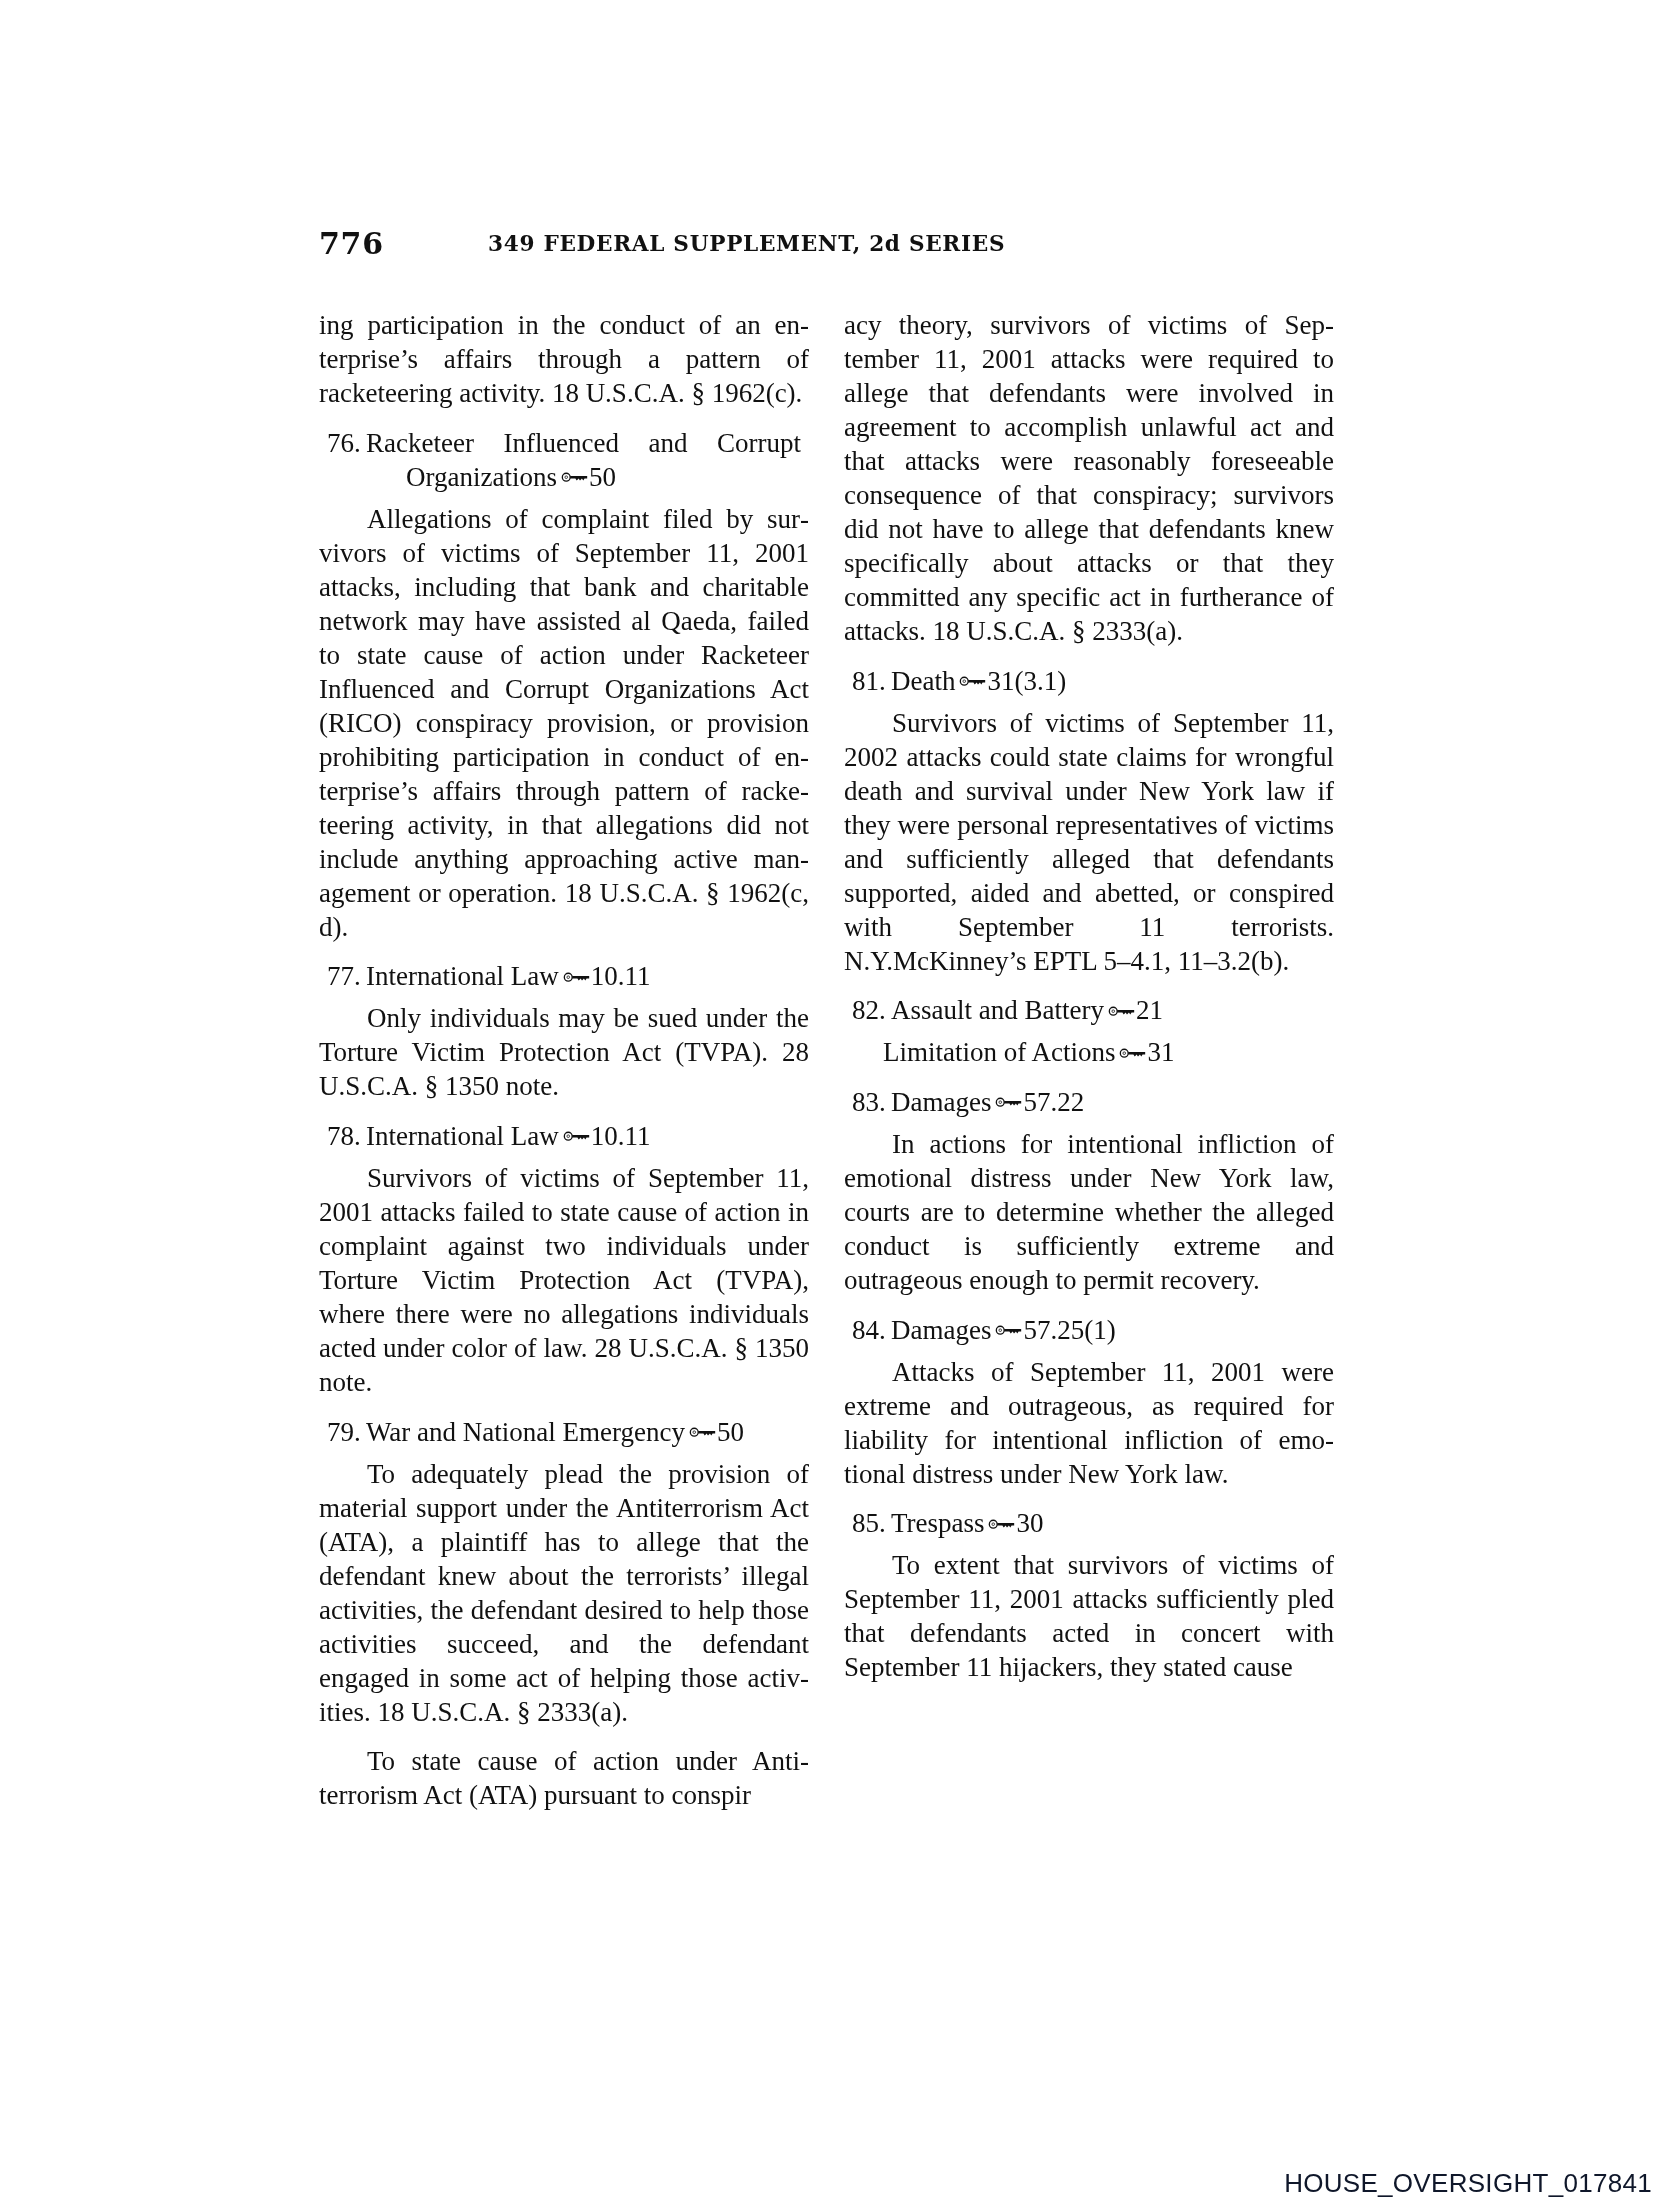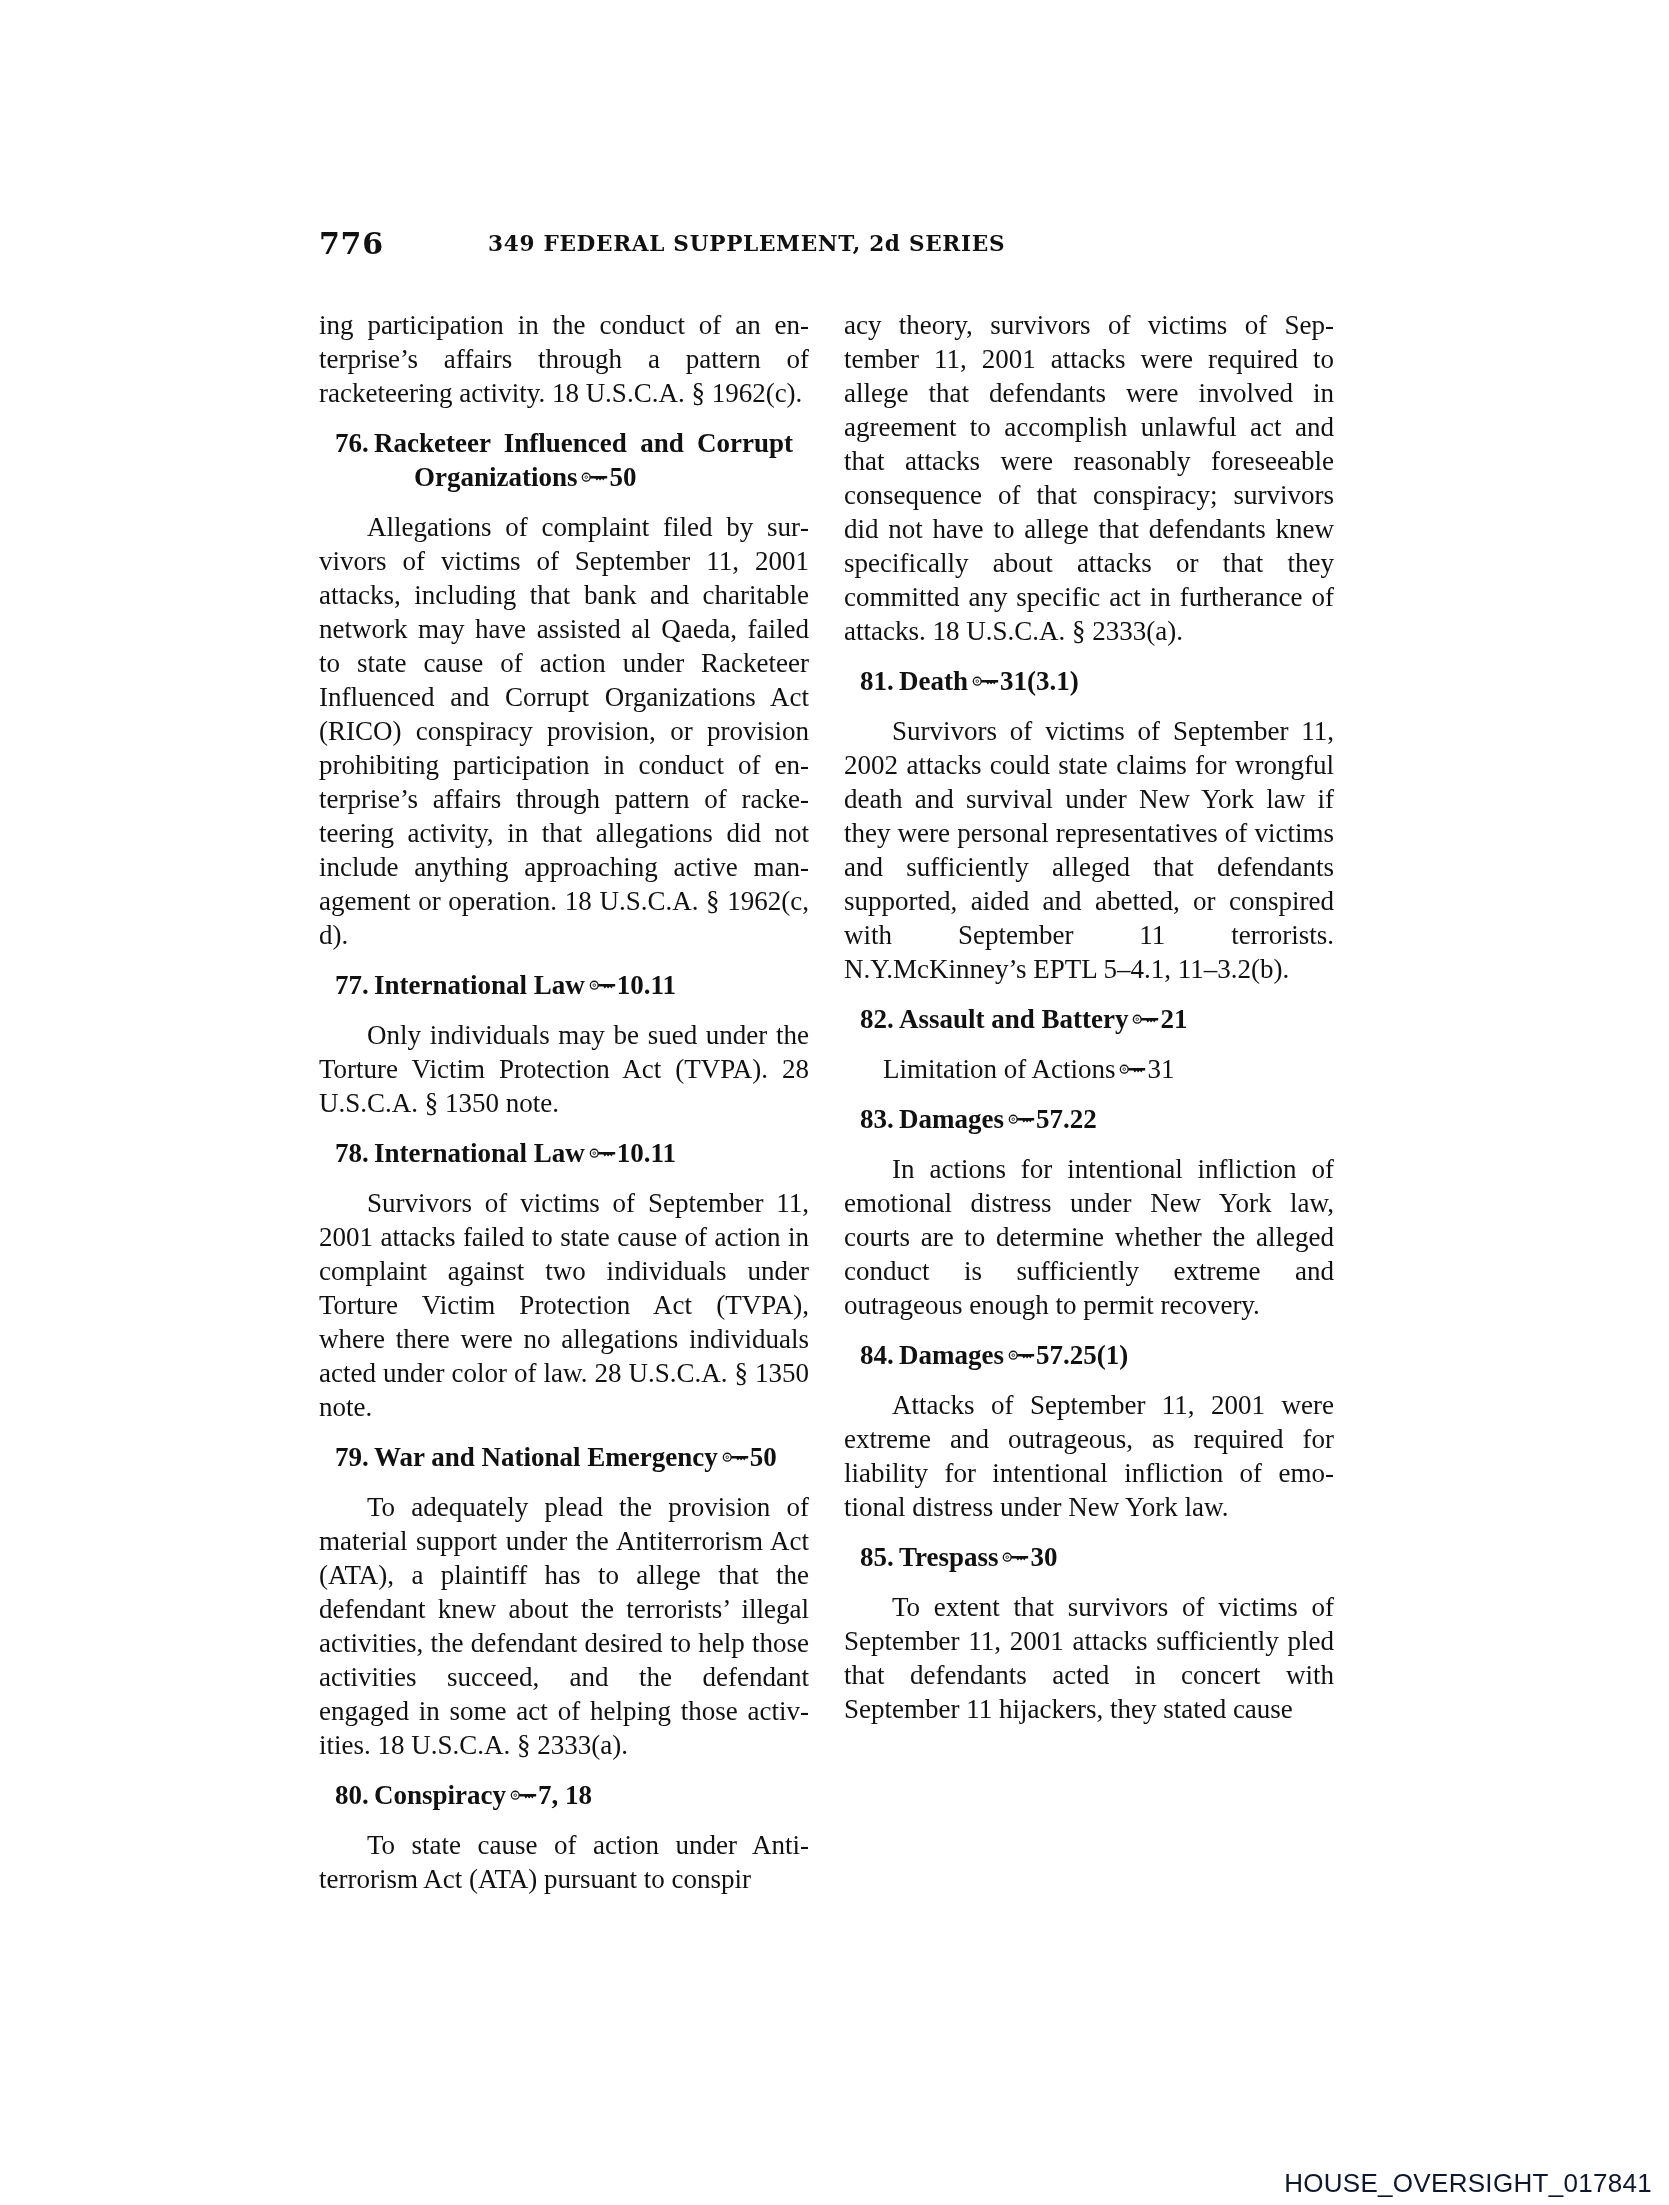--- a/index.html
+++ b/index.html
@@ -4,21 +4,21 @@
 <style>
   html, body { margin: 0; padding: 0; background: #ffffff; }
   body { width: 1669px; height: 2205px; position: relative; overflow: hidden; color: #111; }
   .page-header { position: absolute; top: 226px; left: 319px; width: 1016px; height: 39px; }
   .page-number { position: absolute; left: 0; top: 0; font-family: "DejaVu Serif", serif; font-weight: bold; font-size: 30px; letter-spacing: 0.7px; }
   .running-head { position: absolute; left: 169px; top: 5.2px; font-family: "DejaVu Serif", serif; font-weight: bold; font-size: 21.6px; letter-spacing: 0.7px; text-align: right; }
   .column { position: absolute; top: 308px; width: 490px; font-family: "Liberation Serif", serif; font-size: 27px; line-height: 34px; text-align: justify; hyphens: manual; }
   .col-left { left: 319px; }
   .col-right { left: 844px; }
   .headnote { margin: 0 0 15.7px 0; }
-  .hn-head { font-weight: bold; margin: 16px; text-align: left; padding-left: 39px; text-indent: -39px; }
+  .hn-head { font-weight: normal; margin: 8px; text-align: left; padding-left: 39px; text-indent: -39px; }
   .hn-head.wrap { text-align: justify; text-align-last: left; padding-left: 79px; text-indent: -79px; }
   .hn-head .num { display: inline-block; width: 39px; text-indent: 0; }
   .hn-head.wrap .num { width: 39px; }
   .hn-subhead { font-weight: normal; margin: 0; padding-left: 39px; text-align: left; }
   .hn-body { margin: 0; text-indent: 48px; }
   .hn-body.cont { text-indent: 0; }
   .key-icon { display: inline-block; width: 27.5px; height: 14.4px; vertical-align: 1.3px; margin: 0 0.7px 0 3.9px; }
   .key-icon svg { width: 27.5px; height: 14.4px; display: block; }
   .bates { position: absolute; right: 17px; bottom: 6.5px; font-family: "Liberation Sans", sans-serif; font-size: 26px; letter-spacing: 0.3px; color: #0f172a; }
 </style>
@@ -73,27 +73,20 @@
       <span class="num">79.</span><span>War and National Emergency</span><span class="key-icon"><svg viewBox="0 0 42 22">
             <circle cx="8" cy="11" r="6" fill="none" stroke="#111" stroke-width="2"></circle>
             <circle cx="8" cy="11" r="2" fill="none" stroke="#111" stroke-width="1.2"></circle>
             <path d="M14 9 H40 V13 H36 L34 16 L32 13 L29 16 L27 13 L24 16 L22 13 H14 Z" fill="#111"></path>
           </svg></span><span>50</span>
     </p>
     <p class="hn-body">To adequately plead the provision of material support under the Antiterrorism Act (ATA), a plaintiff has to allege that the defendant knew about the terrorists’ illegal activities, the defendant desired to help those activities succeed, and the defendant engaged in some act of helping those activ­ities. 18 U.S.C.A. § 2333(a).</p>
   </div>
 
   <div class="headnote">
-    <p class="hn-head">
-      <span class="num">80.</span><span>Conspiracy</span><span class="key-icon"><svg viewBox="0 0 42 22">
-            <circle cx="8" cy="11" r="6" fill="none" stroke="#111" stroke-width="2"></circle>
-            <circle cx="8" cy="11" r="2" fill="none" stroke="#111" stroke-width="1.2"></circle>
-            <path d="M14 9 H40 V13 H36 L34 16 L32 13 L29 16 L27 13 L24 16 L22 13 H14 Z" fill="#111"></path>
-          </svg></span><span>7, 18</span>
-    </p>
     <p class="hn-body">To state cause of action under Anti­terrorism Act (ATA) pursuant to conspir­</p>
   </div>
 </div>
 
 <div class="column col-right">
   <div class="headnote">
     <p class="hn-body cont">acy theory, survivors of victims of Sep­tember 11, 2001 attacks were required to allege that defendants were involved in agreement to accomplish unlawful act and that attacks were reasonably foreseeable consequence of that conspiracy; survivors did not have to allege that defendants knew specifically about attacks or that they committed any specific act in fur­therance of attacks. 18 U.S.C.A. § 2333(a).</p>
   </div>
 
   <div class="headnote">

